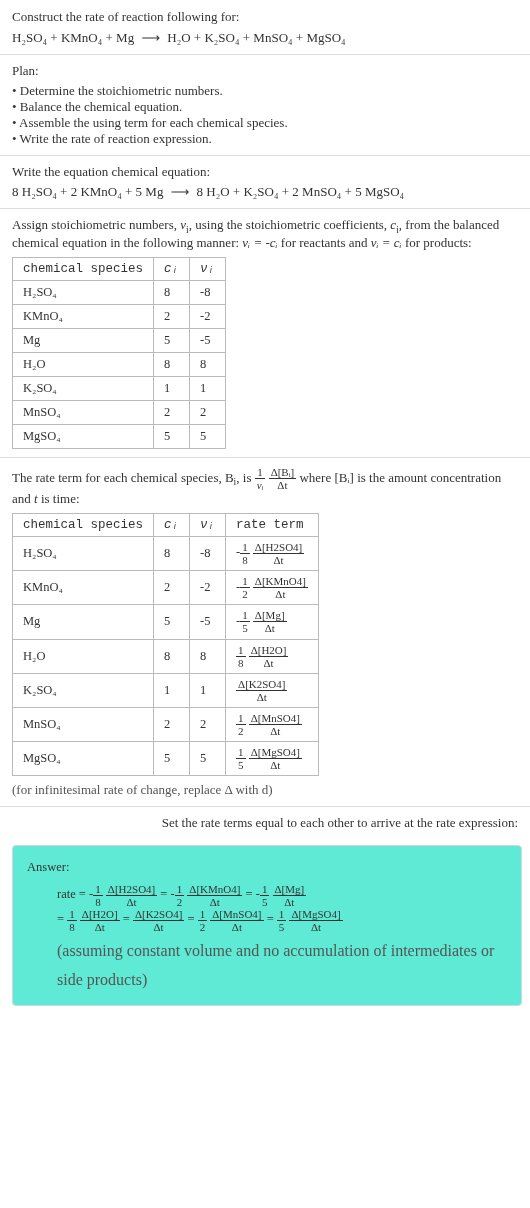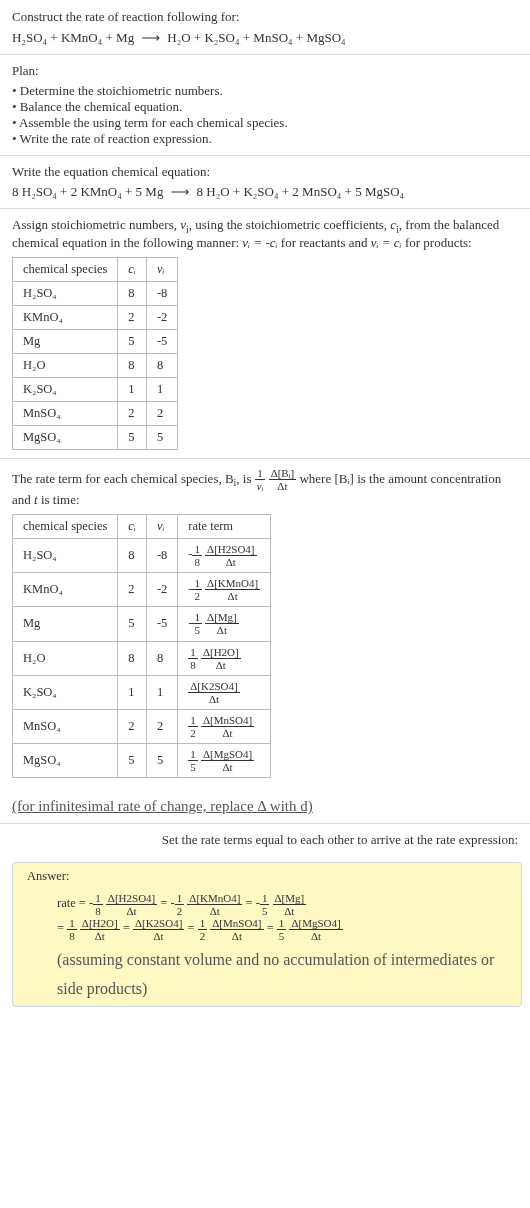--- a/index.html
+++ b/index.html
@@ -46,20 +46,21 @@
   table.data th, table.data td {
     border: 1px solid #bbb;
     padding: 4px 10px;
     text-align: left;
     vertical-align: middle;
     white-space: nowrap;
   }
   table.data th {
     font-weight: normal;
     background: #fff;
+    font-family: Liberation Mono, monospace;
   }
   .italic { font-style: italic; }
   .frac {
     display: inline-block;
     vertical-align: middle;
     text-align: center;
     font-size: 11px;
     line-height: 1.1;
   }
   .frac .num {
@@ -68,30 +69,29 @@
     padding: 0 2px;
   }
   .frac .den {
     display: block;
     padding: 0 2px;
   }
   .rate-term {
     white-space: nowrap;
   }
   .footnote {
-    font-size: 15px;
+    font-size: 13px;
     color: #555;
-    margin-top: 20px;
-    text-decoration: underline;
+    margin-top: 6px;
   }
   .answer-box {
-    background: #fef9c3;
+    background: #5eead4;
     border: 1px solid #d0d7de;
     border-radius: 4px;
-    padding: 2px 14px;
+    padding: 10px 14px;
     margin: 6px 8px 12px 12px;
     font-size: 12.5px;
     line-height: 1.8;
   }
   .answer-label {
     margin-bottom: 4px;
   }
   .answer-eq {
     padding-left: 30px;
     white-space: nowrap;

